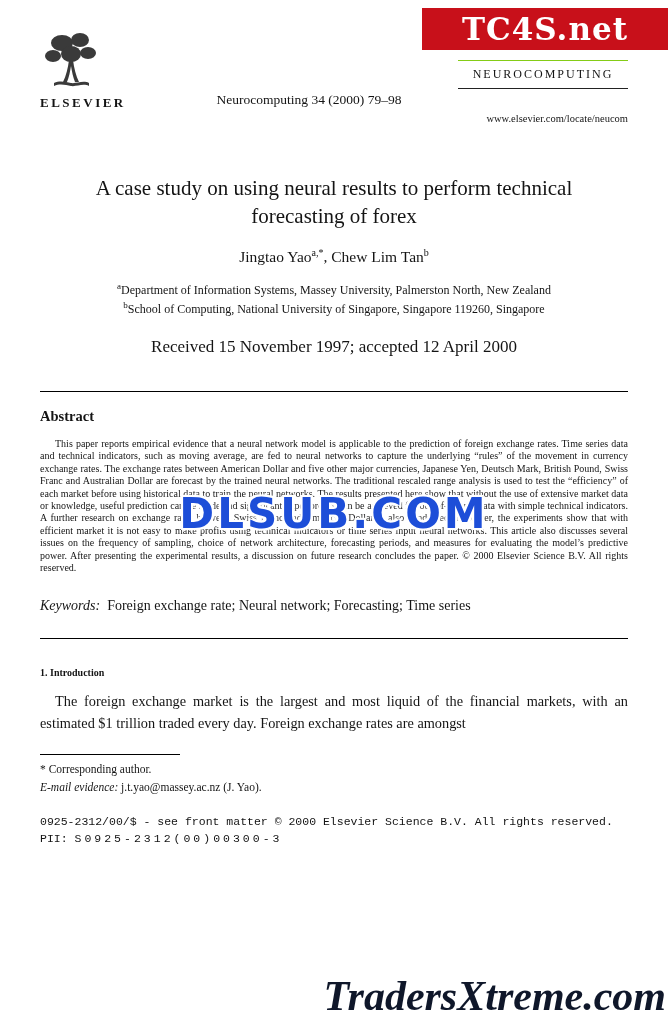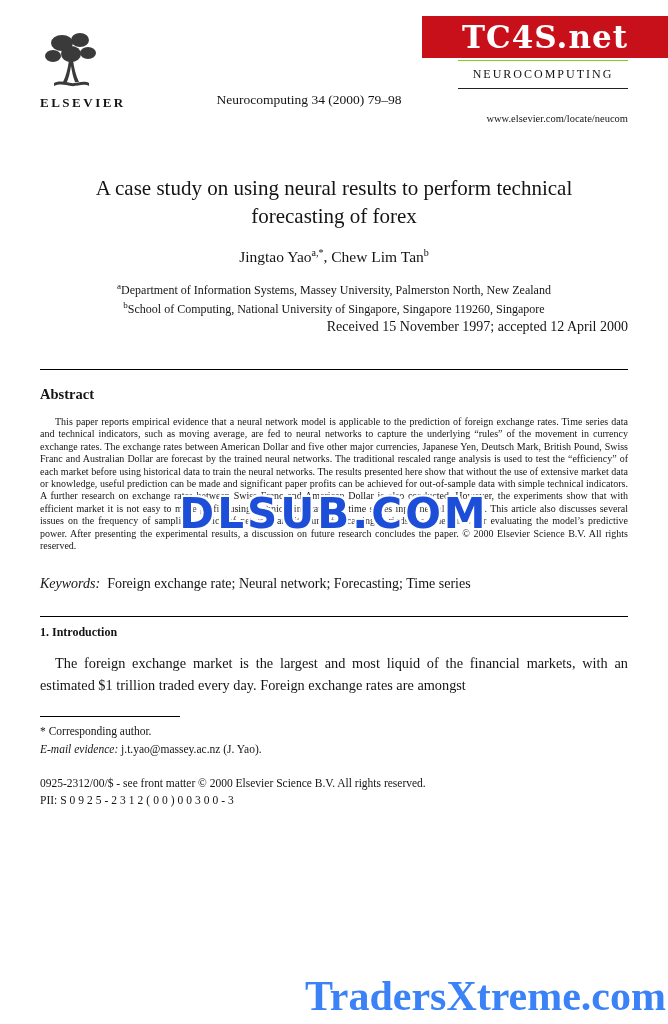--- a/index.html
+++ b/index.html
@@ -5,21 +5,21 @@
   html,body { margin:0; padding:0; background:#888; }
   .page {
     position:relative; width:668px; height:1024px; margin:0 auto;
     background:#ffffff; color:#141414; overflow:hidden;
     font-family:"Liberation Serif", serif;
   }
   .content { padding:30px 40px 0 40px; }
 
   
   .wm-top {
-    position:absolute; top:16px; right:0; width:246px; height:42px;
+    position:absolute; top:8px; right:0; width:246px; height:42px;
     background:#c8101a; color:#ffffff; z-index:5;
     font-family:"DejaVu Serif", serif; font-weight:bold; font-size:31px;
     line-height:42px; text-align:center; letter-spacing:1px;
   }
 
   
   .header { display:flex; align-items:flex-start; }
   .logo-col { width:120px; }
   .logo-art { display:block; }
   .pub-name {
@@ -38,55 +38,56 @@
   .journal-url { font-size:10.5px; text-align:right; margin-top:24px; }
 
   .title {
     font-size:21px; font-weight:normal; text-align:center;
     margin:50px 18px 0 18px; line-height:1.35;
   }
   .authors { text-align:center; font-size:15.5px; margin-top:16px; }
   .authors sup { font-size:10px; }
   .affils { text-align:center; font-size:12px; margin-top:14px; line-height:1.55; }
   .affils sup { font-size:9px; }
-  .received { text-align:right; font-size:14px; }
+  .received { text-align:center; font-size:17px; margin-top:18px; }
 
   .hr { border-top:1px solid #000; margin-top:34px; }
   .sec-heading { font-weight:bold; font-size:14.5px; margin-top:16px; }
   .body-text { font-size:10px; line-height:1.24; text-align:justify; margin:13px 0 0 0; }
   .indent { text-indent:15px; }
   .intro-text { font-size:14.3px; line-height:1.5; text-align:justify; margin:13px 0 0 0; text-indent:15px; }
 
   .keywords { margin-top:24px; font-size:14px; }
   .kw-label { font-style:italic; }
   .hr2 { border-top:1px solid #000; margin-top:24px; }
-  .intro-head { font-weight:bold; font-size:12px; margin-top:8px; }
+  .intro-head { font-weight:bold; font-size:10px; margin-top:28px; }
 
   .footnote { margin-top:20px; font-size:11.5px; line-height:1.55; }
   .fn-rule { width:140px; border-top:1px solid #000; margin-bottom:6px; }
   .em { font-style:italic; }
 
-  .footer { margin-top:16px; font-size:11.5px; line-height:1.5; }
+  .footer { margin-top:16px; font-size:11.5px; line-height:1.5;font-family:Liberation Mono, monospace; }
   .pii-val { letter-spacing:3px; }
 
   
   .wm-middle {
     position:absolute; top:489px; left:50%; transform:translateX(-50%);
     font-family:"DejaVu Sans", sans-serif; font-weight:700; font-size:42px;
     letter-spacing:3px; color:#1d4ed8; z-index:6; white-space:nowrap;
     text-shadow:-2px -2px 0 #fff, 2px -2px 0 #fff, -2px 2px 0 #fff,
                  2px 2px 0 #fff, 0 0 6px #fff;
   }
   
   .wm-bottom {
     position:absolute; bottom:4px; right:2px;
     font-family:"Liberation Serif", serif; font-weight:bold; font-size:42px;
-    color:#3b82f6; z-index:6; white-space:nowrap;
+    color:#0f172a; z-index:6; white-space:nowrap;
     text-shadow:-2px -2px 0 #fff, 2px -2px 0 #fff, -2px 2px 0 #fff,
                  2px 2px 0 #fff, 0 0 5px #fff;
+    font-style:italic;
   }
 </style>
 </head>
 <body>
 
 <div class="page">
 
   <div class="wm-top">TC4S.net</div>
 
   <div class="content">

